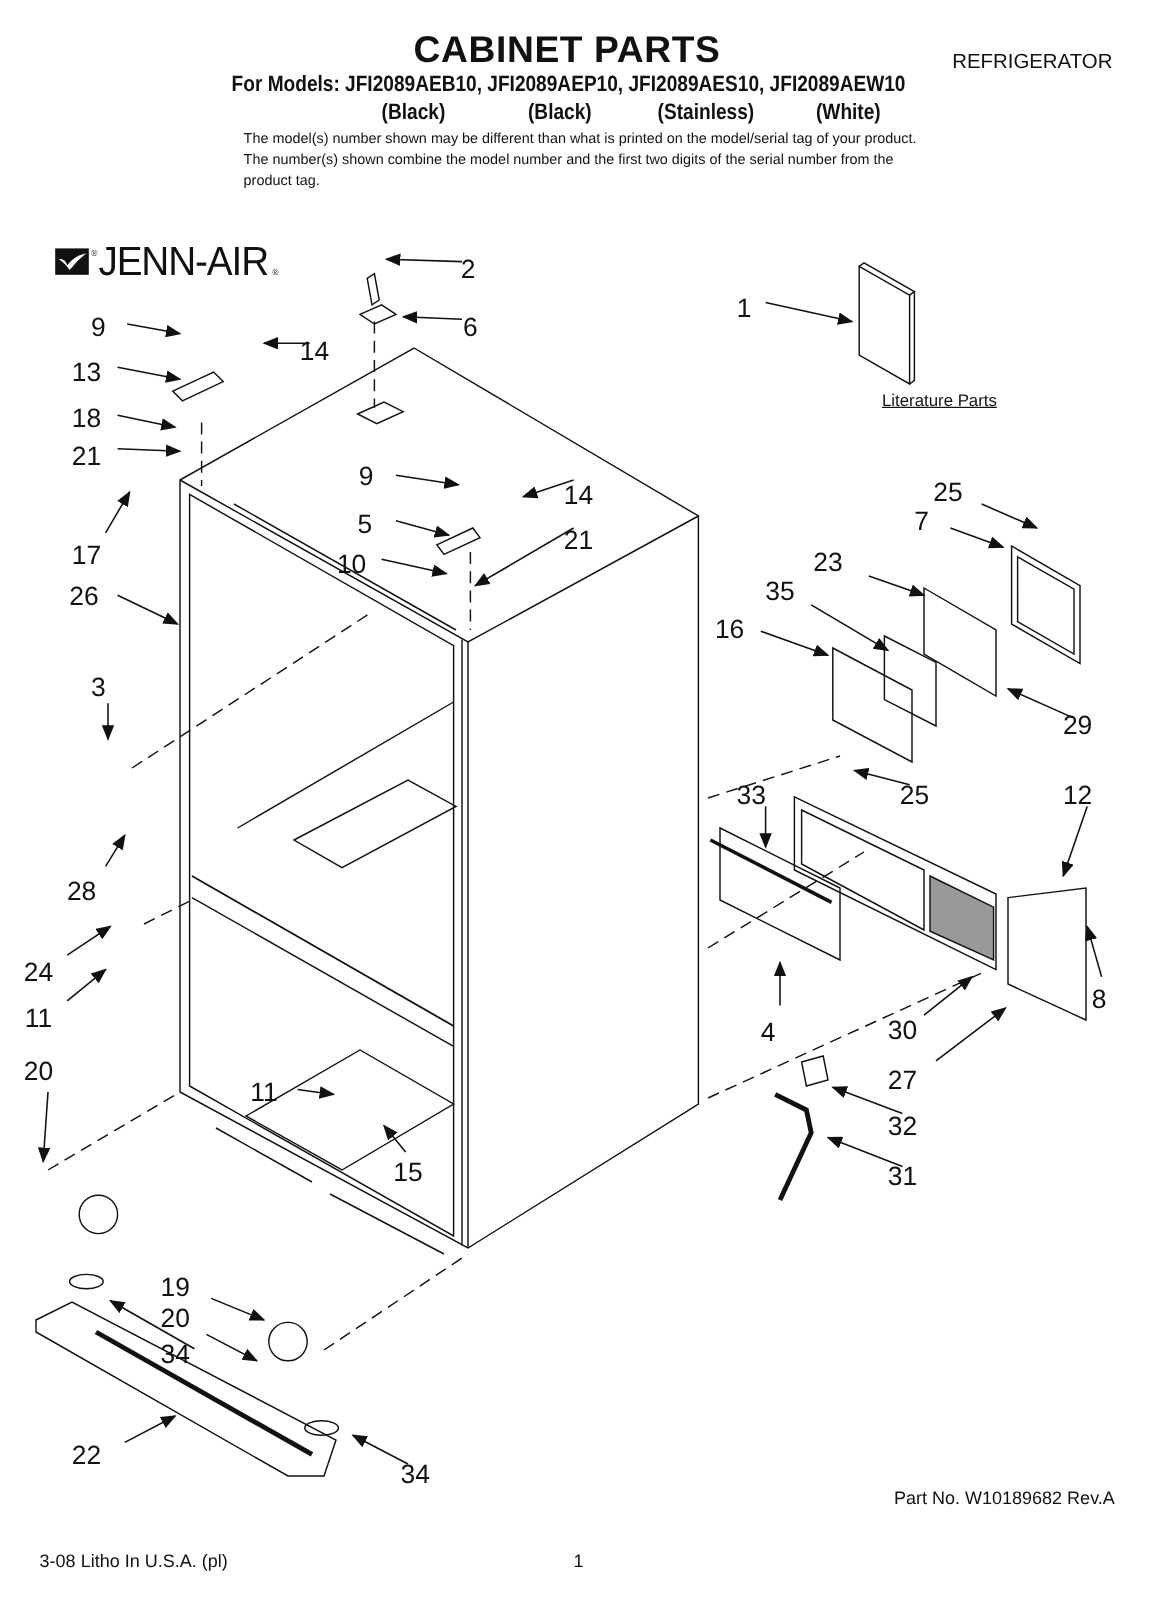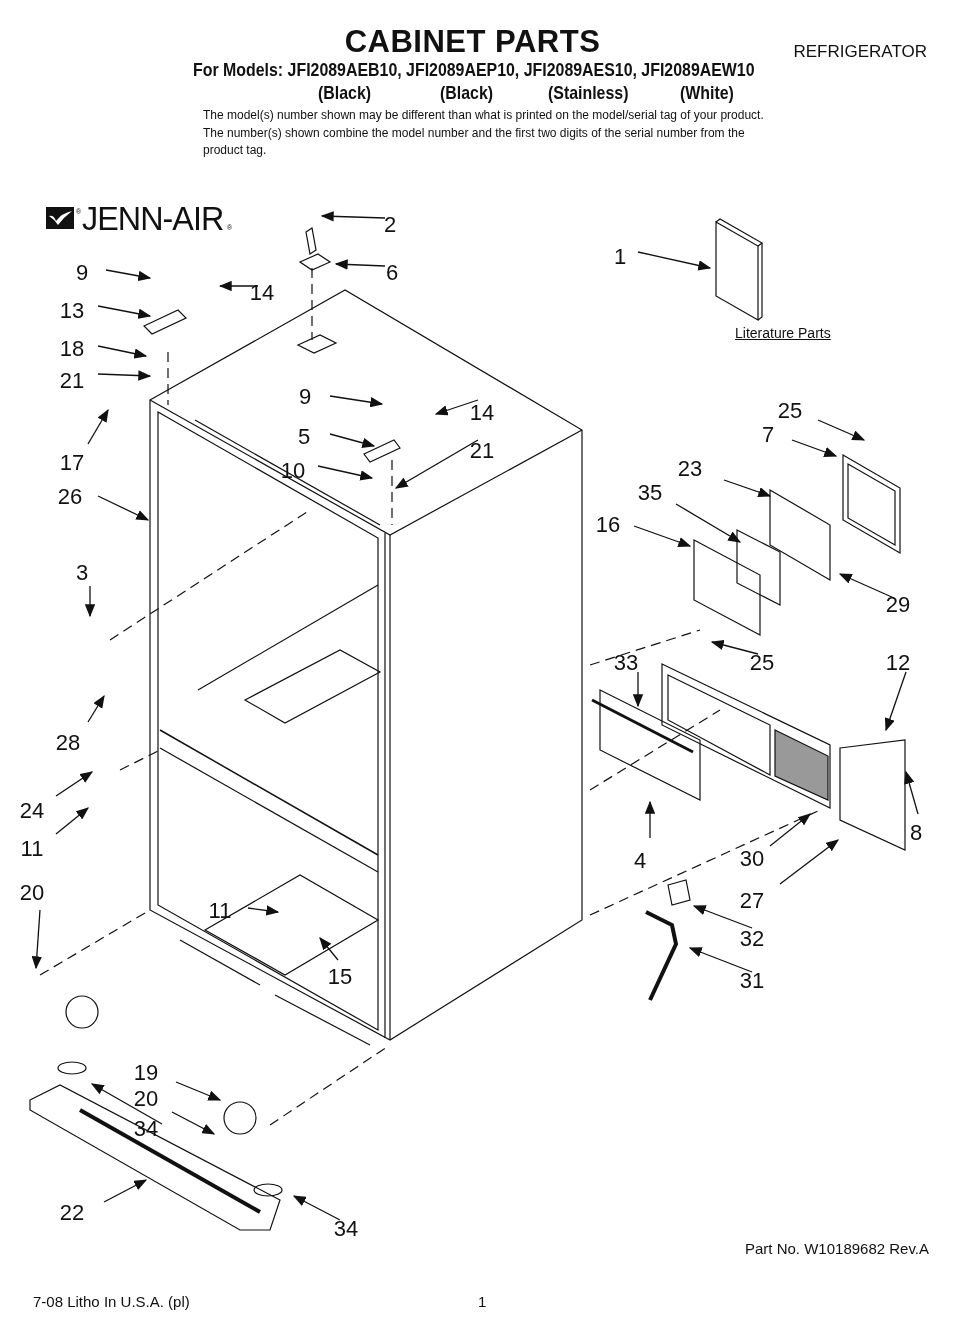--- a/index.html
+++ b/index.html
@@ -216,15 +216,15 @@
       <text x="752" y="902" class="callout" text-anchor="middle" dominant-baseline="middle">27</text>
       <line x1="752" y1="928" x2="694" y2="906" stroke="#111" stroke-width="1.3" marker-end="url(#ah)"></line>
       <text x="752" y="940" class="callout" text-anchor="middle" dominant-baseline="middle">32</text>
       <line x1="752" y1="972" x2="690" y2="948" stroke="#111" stroke-width="1.3" marker-end="url(#ah)"></line>
       <text x="752" y="982" class="callout" text-anchor="middle" dominant-baseline="middle">31</text>
     </g>
 </svg>
 
 <div class="litlabel">Literature Parts</div>
 
-<div class="footer-left">7-08 Litho In U.S.A. (pl)</div>
+<div class="footer-left">3-08 Litho In U.S.A. (pl)</div>
 <div class="footer-center">1</div>
 <div class="footer-right">Part No. W10189682 Rev.A</div>
 
 </body></html>

